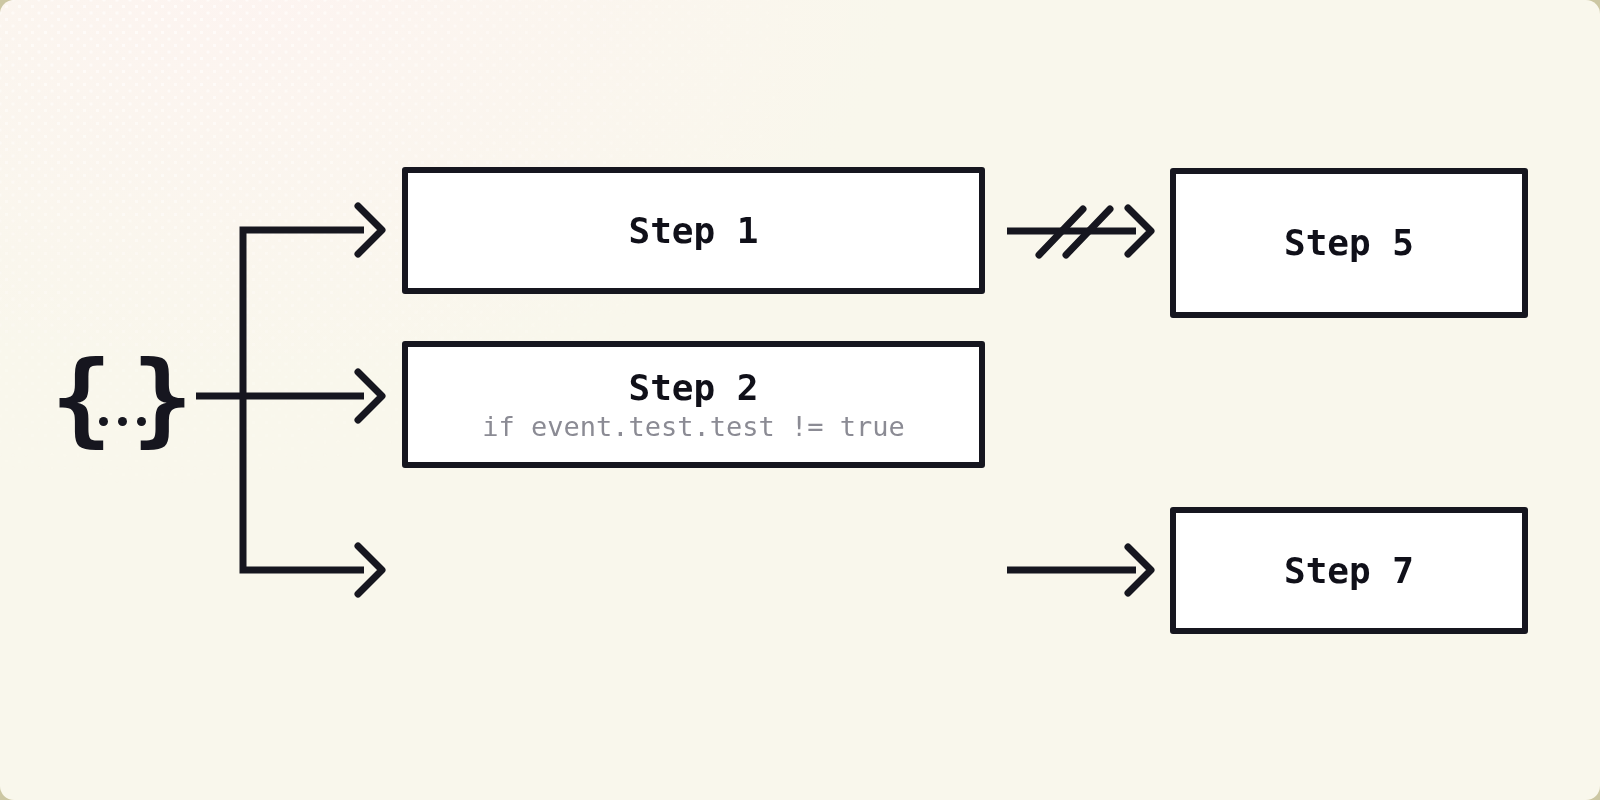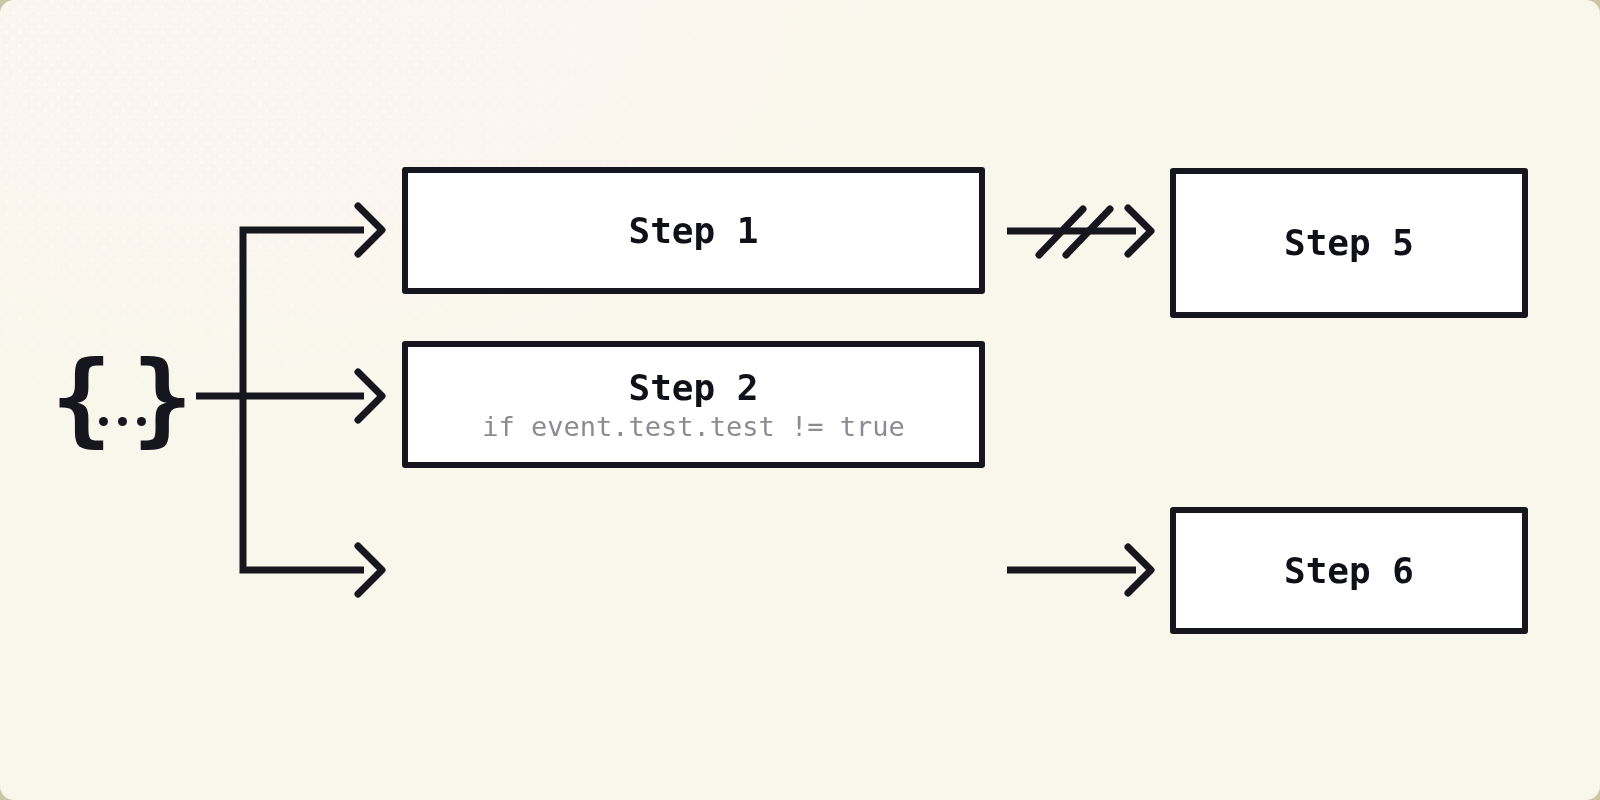--- a/index.html
+++ b/index.html
@@ -100,16 +100,16 @@
     <span class="title">Step 2</span>
     <span class="cond">if event.test.test != true</span>
   </div>
 
 
   <div class="node" style="left:1170px;top:168px;width:358px;height:150px;">
     <span class="title">Step 5</span>
   </div>
 
   <div class="node" style="left:1170px;top:507px;width:358px;height:127px;">
-    <span class="title">Step 6</span>
+    <span class="title">Step 7</span>
   </div>
 
 </div>
 
 </body></html>

